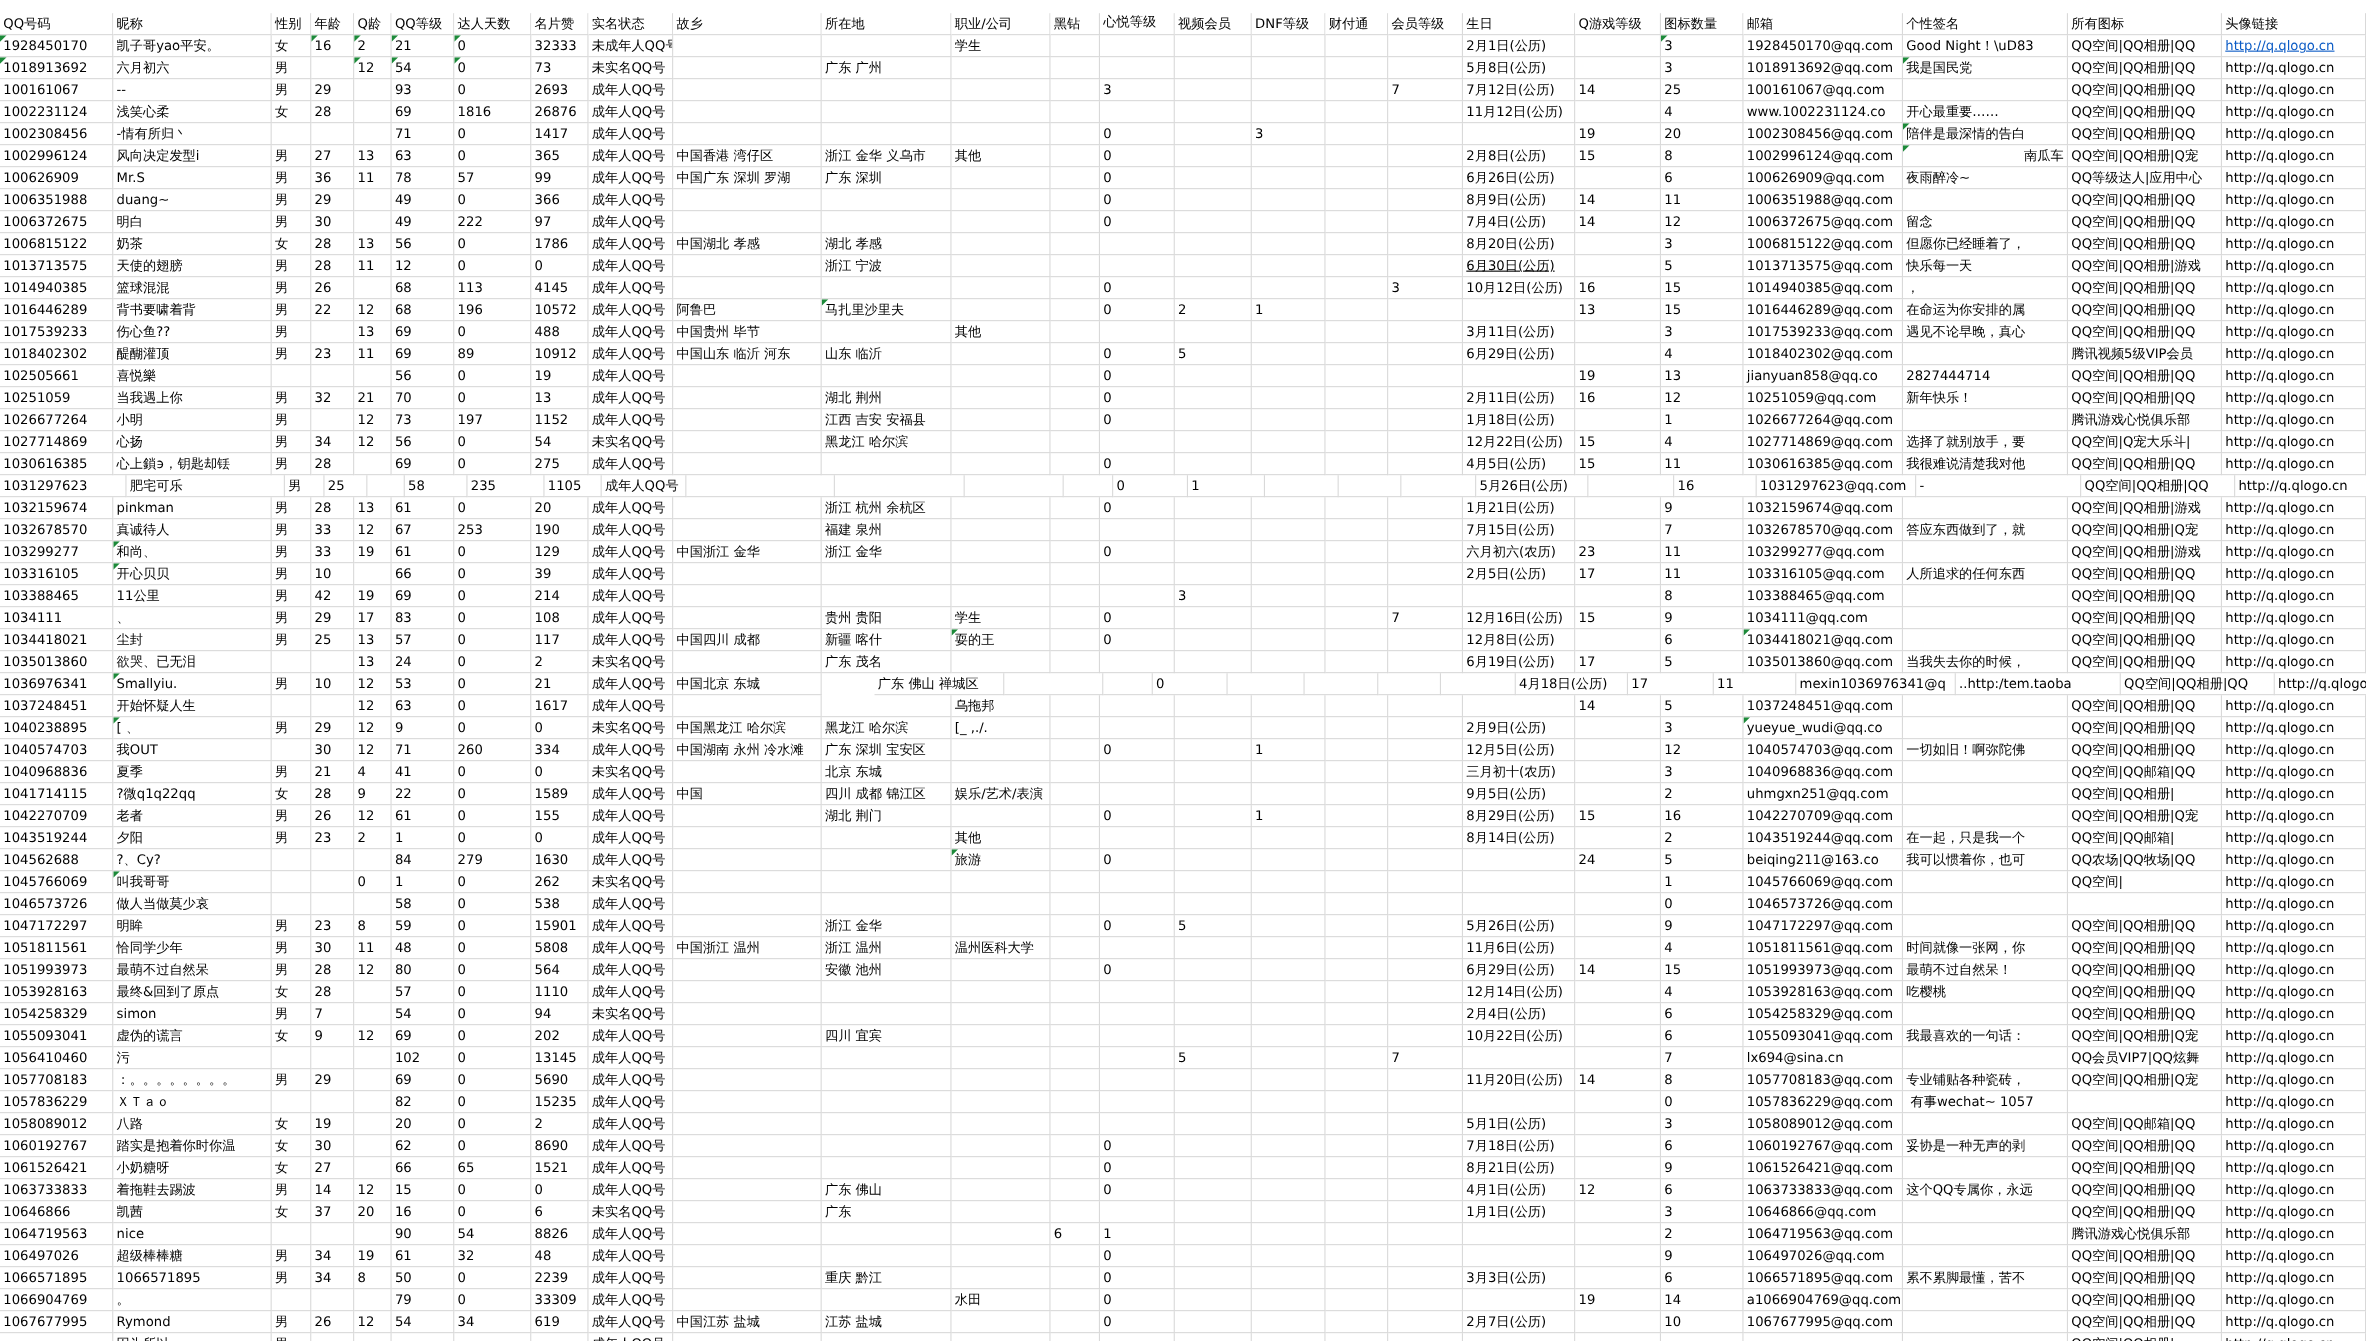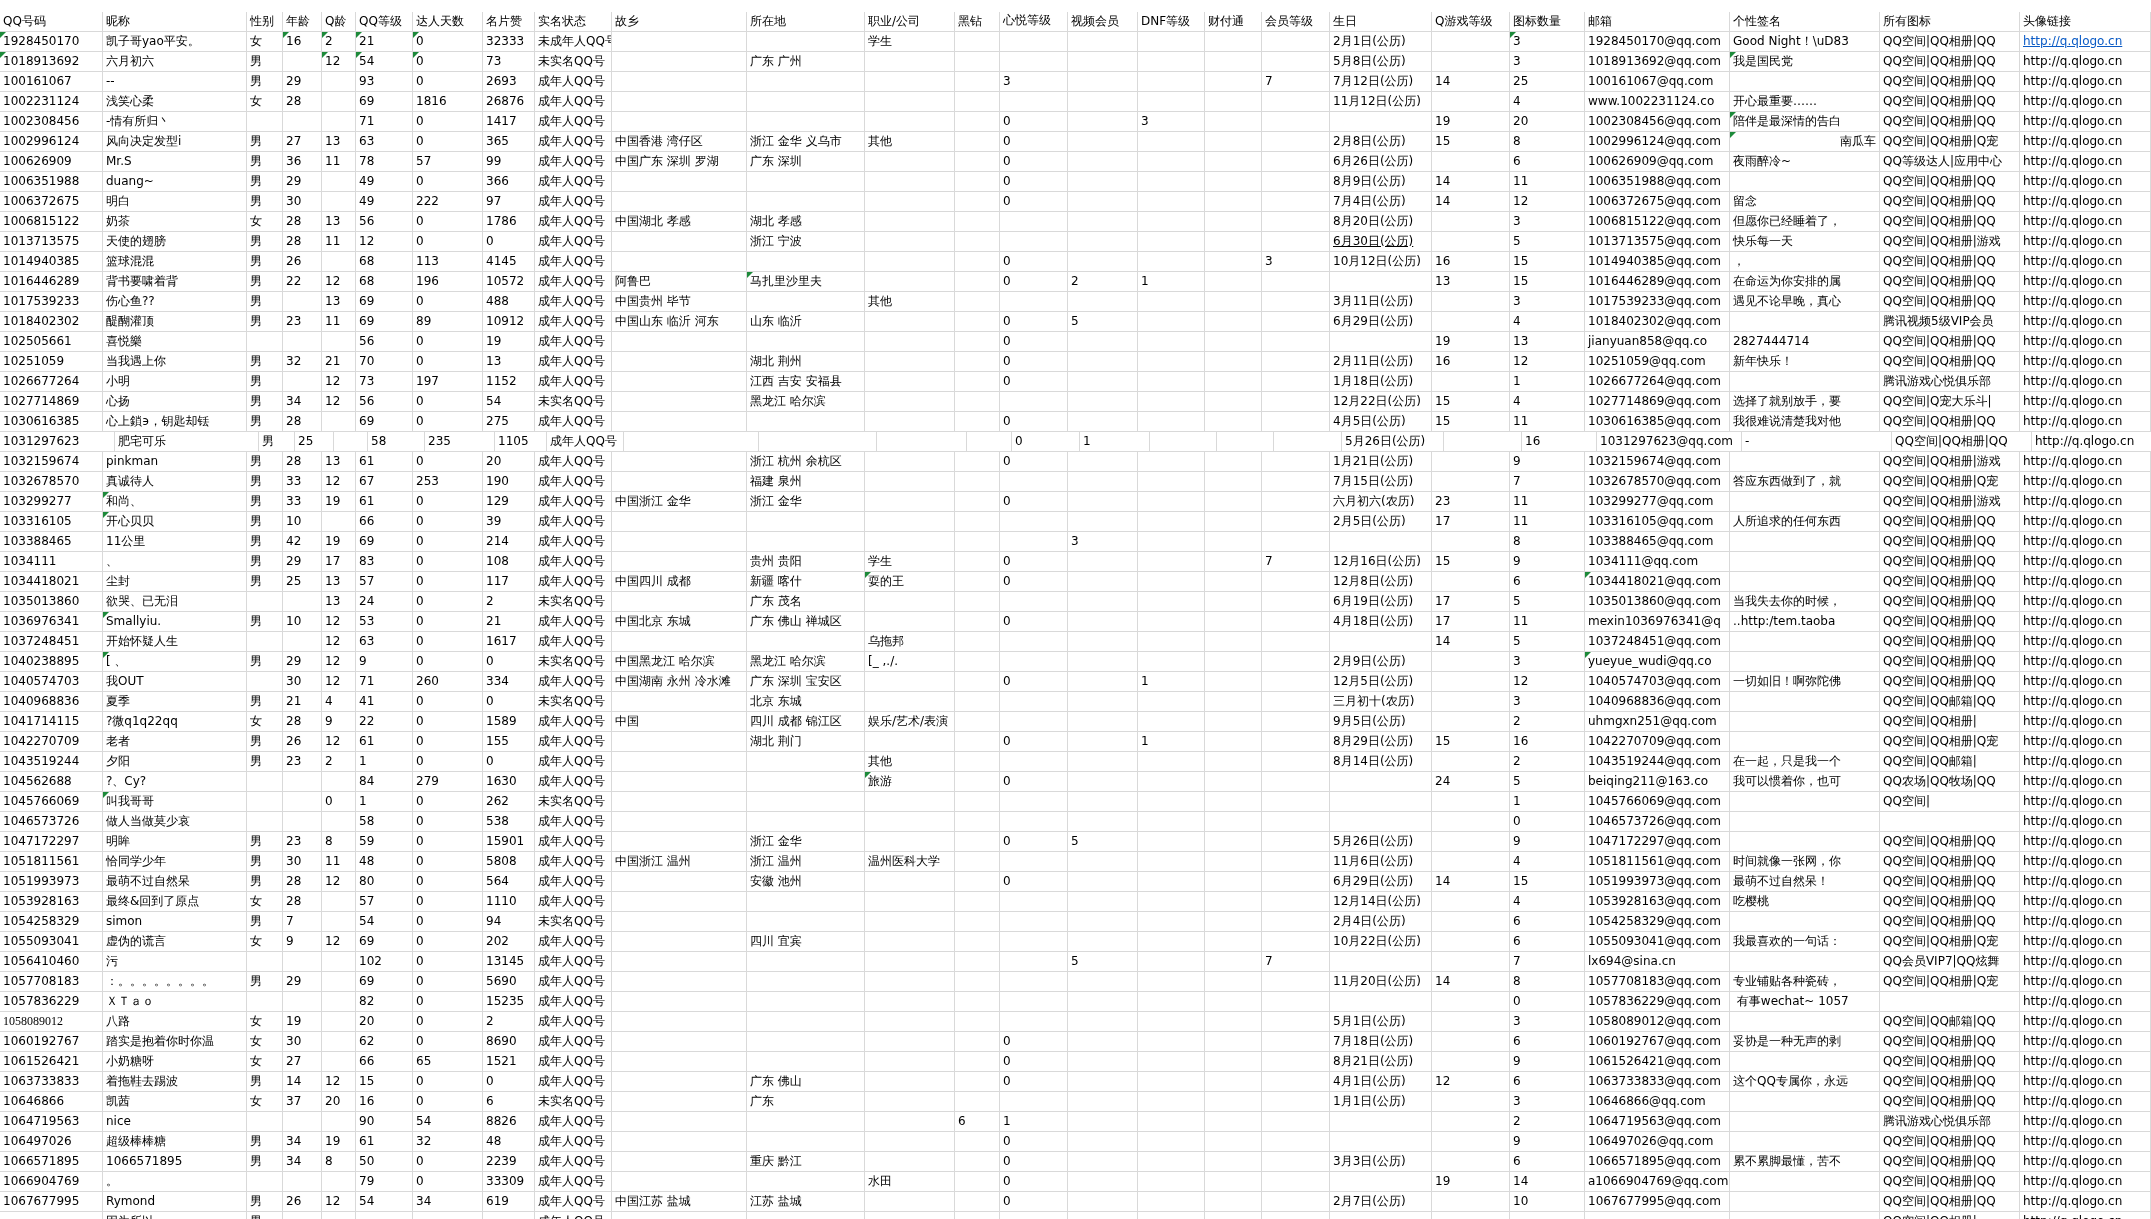--- a/index.html
+++ b/index.html
@@ -839,21 +839,21 @@
         <div class="cell" style="width: 103px;">1036976341</div>
         <div class="cell" style="width: 144px;">Smallyiu.<span class="gmark"></span></div>
         <div class="cell" style="width: 36px;">男</div>
         <div class="cell" style="width: 39px;">10</div>
         <div class="cell" style="width: 34px;">12</div>
         <div class="cell" style="width: 57px;">53</div>
         <div class="cell" style="width: 70px;">0</div>
         <div class="cell" style="width: 52px;">21</div>
         <div class="cell" style="width: 77px;">成年人QQ号</div>
         <div class="cell" style="width: 135px;">中国北京 东城</div>
-        <div class="cell" style="width: 118px;">广东 佛山 禅城区</div>
+        <div class="cell" style="width: 118px; margin-left: 48px;">广东 佛山 禅城区</div>
         <div class="cell" style="width: 90px;"></div>
         <div class="cell" style="width: 45px;"></div>
         <div class="cell" style="width: 68px;">0</div>
         <div class="cell" style="width: 70px;"></div>
         <div class="cell" style="width: 67px;"></div>
         <div class="cell" style="width: 57px;"></div>
         <div class="cell" style="width: 68px;"></div>
         <div class="cell" style="width: 102px;">4月18日(公历)</div>
         <div class="cell" style="width: 78px;">17</div>
         <div class="cell" style="width: 75px;">11</div>
@@ -1369,21 +1369,21 @@
         <div class="cell" style="width: 68px;"></div>
         <div class="cell" style="width: 102px;"></div>
         <div class="cell" style="width: 78px;"></div>
         <div class="cell" style="width: 75px;">0</div>
         <div class="cell" style="width: 145px;">1057836229@qq.com</div>
         <div class="cell" style="width: 150px;"> 有事wechat~ 1057</div>
         <div class="cell" style="width: 140px;"></div>
         <div class="cell" style="width: 131px;">http://q.qlogo.cn</div>
       </div>
       <div class="row">
-        <div class="cell" style="width: 103px; font-family: Liberation Serif, serif;">1058089012</div>
+        <div class="cell" style="width: 103px;">1058089012</div>
         <div class="cell" style="width: 144px;">八路</div>
         <div class="cell" style="width: 36px;">女</div>
         <div class="cell" style="width: 39px;">19</div>
         <div class="cell" style="width: 34px;"></div>
         <div class="cell" style="width: 57px;">20</div>
         <div class="cell" style="width: 70px;">0</div>
         <div class="cell" style="width: 52px;">2</div>
         <div class="cell" style="width: 77px;">成年人QQ号</div>
         <div class="cell" style="width: 135px;"></div>
         <div class="cell" style="width: 118px;"></div>

